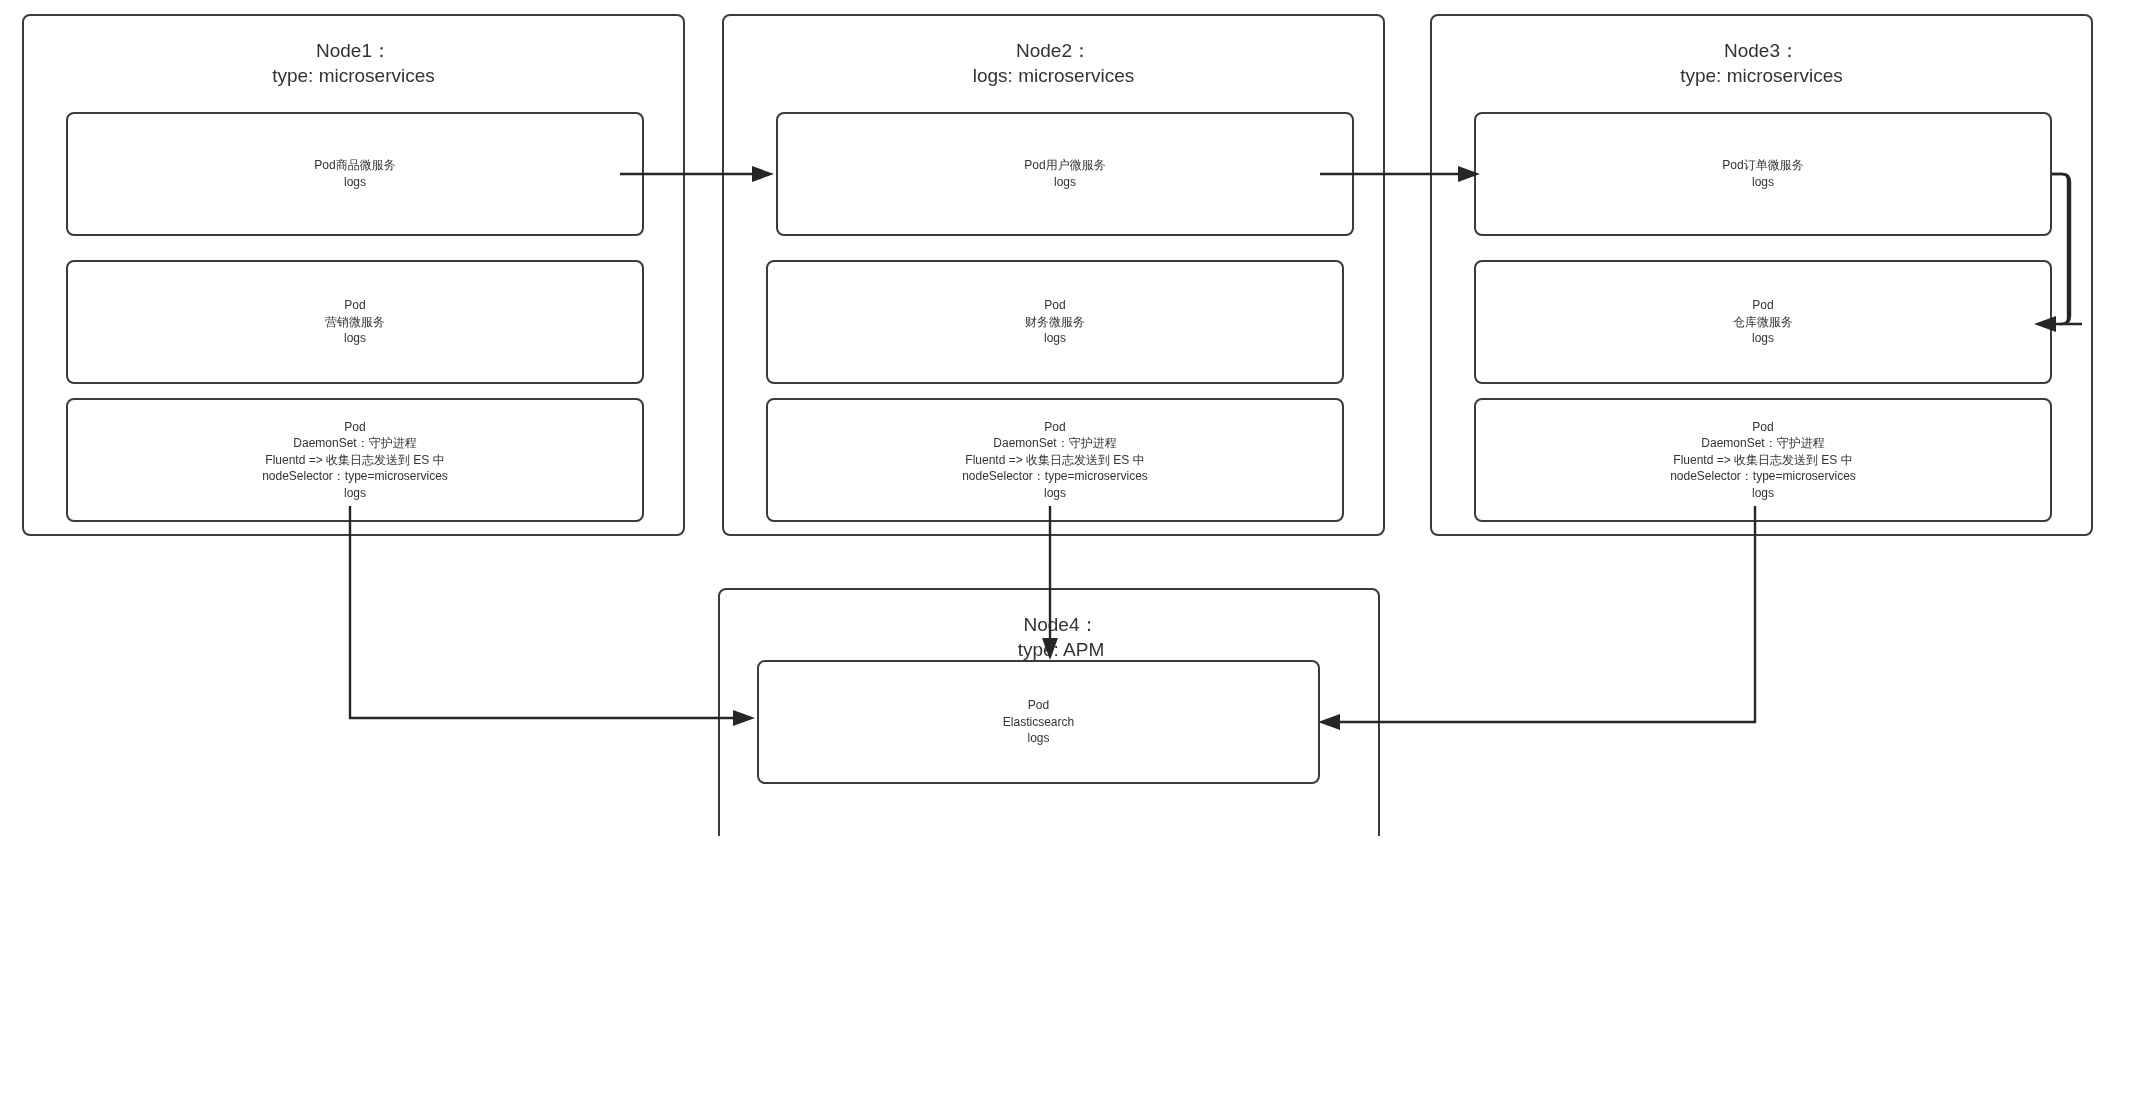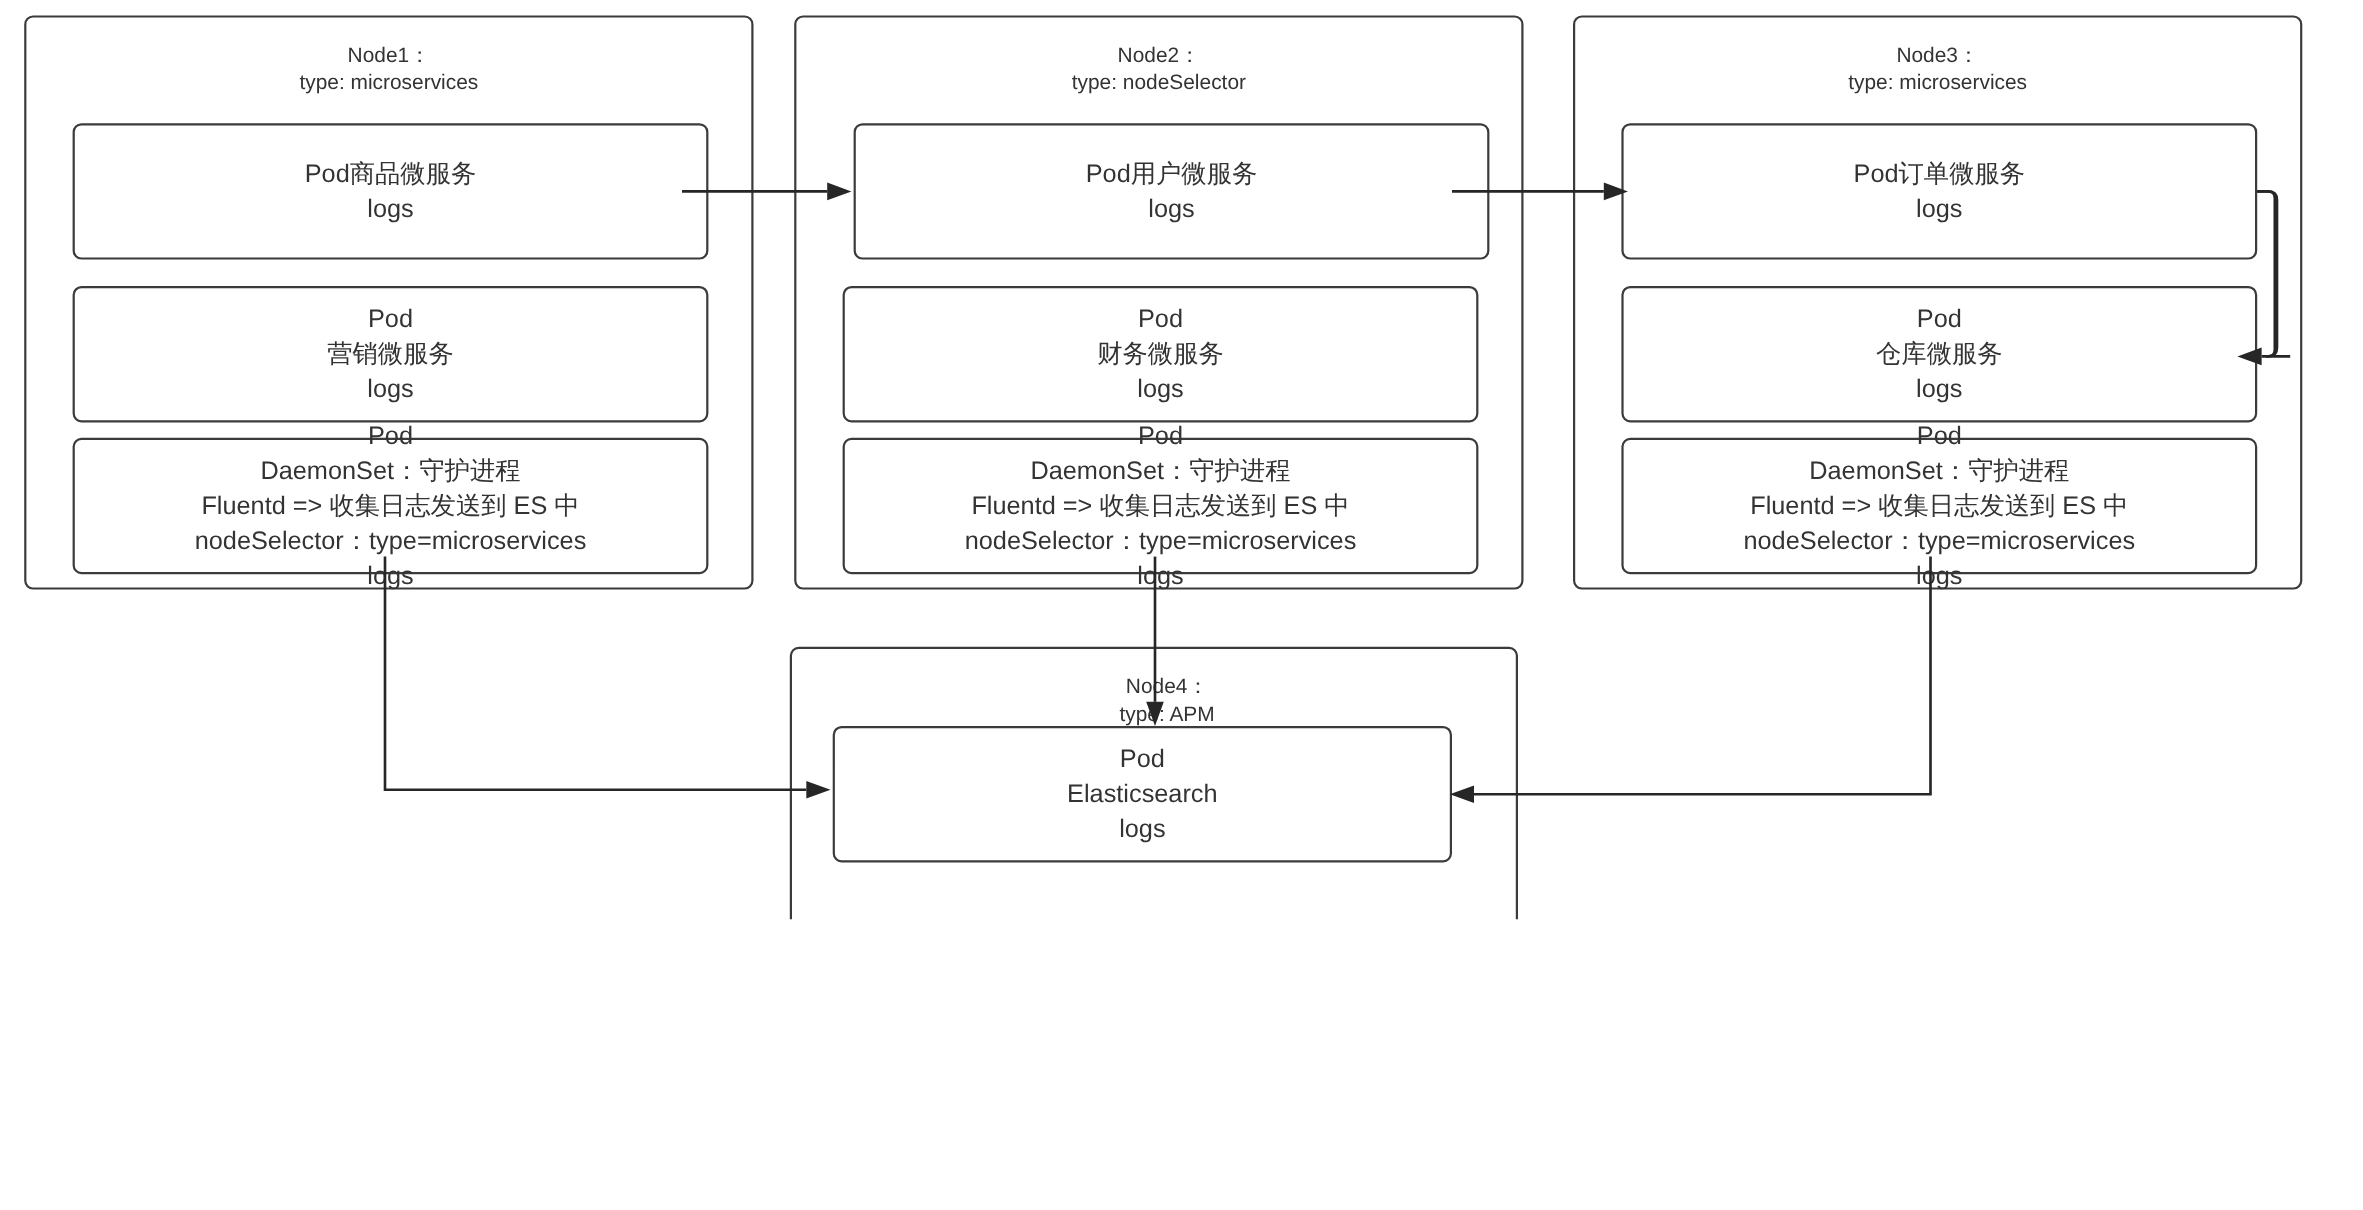--- a/index.html
+++ b/index.html
@@ -41,21 +41,21 @@
     border-radius: 8px;
     background: #ffffff;
     box-sizing: border-box;
     display: flex;
     align-items: center;
     justify-content: center;
   }
   .pod-text {
     text-align: center;
     color: #333333;
-    font-size: 23px;
+    font-size: 12px;
     line-height: 1.38;
     white-space: pre-line;
   }
   svg.edges {
     position: absolute;
     left: 0;
     top: 0;
     width: 2148px;
     height: 1100px;
     pointer-events: none;
@@ -92,21 +92,21 @@
       <div class="pod-text">Pod
 DaemonSet：守护进程
 Fluentd =&gt; 收集日志发送到 ES 中
 nodeSelector：type=microservices
 logs</div>
     </div>
   </div>
 
   <div class="node-box" style="left:722px; top:14px; width:663px; height:522px;">
     <div class="node-title" style="top:22px;">Node2：
-type: nodeSelector</div>
+logs: microservices</div>
     <div class="pod-box" style="left:52px; top:96px; width:578px; height:124px;">
       <div class="pod-text">Pod用户微服务
 logs</div>
     </div>
     <div class="pod-box" style="left:42px; top:244px; width:578px; height:124px;">
       <div class="pod-text">Pod
 财务微服务
 logs</div>
     </div>
     <div class="pod-box" style="left:42px; top:382px; width:578px; height:124px;">

